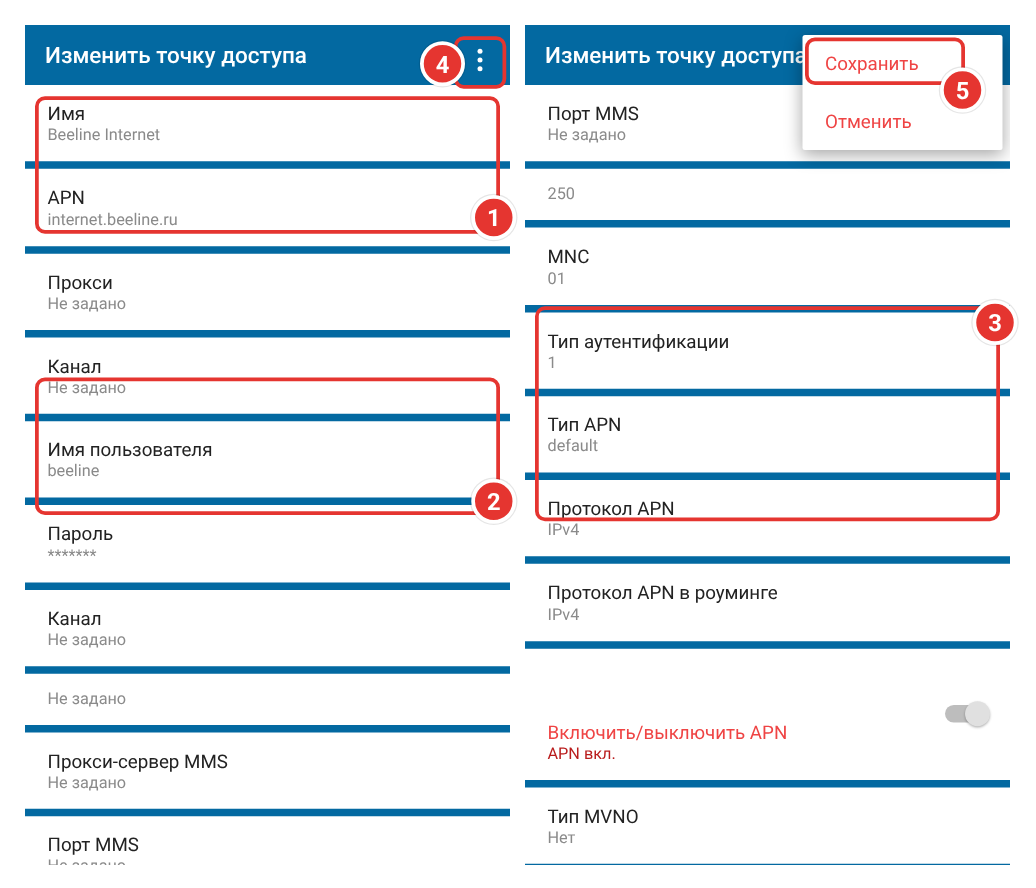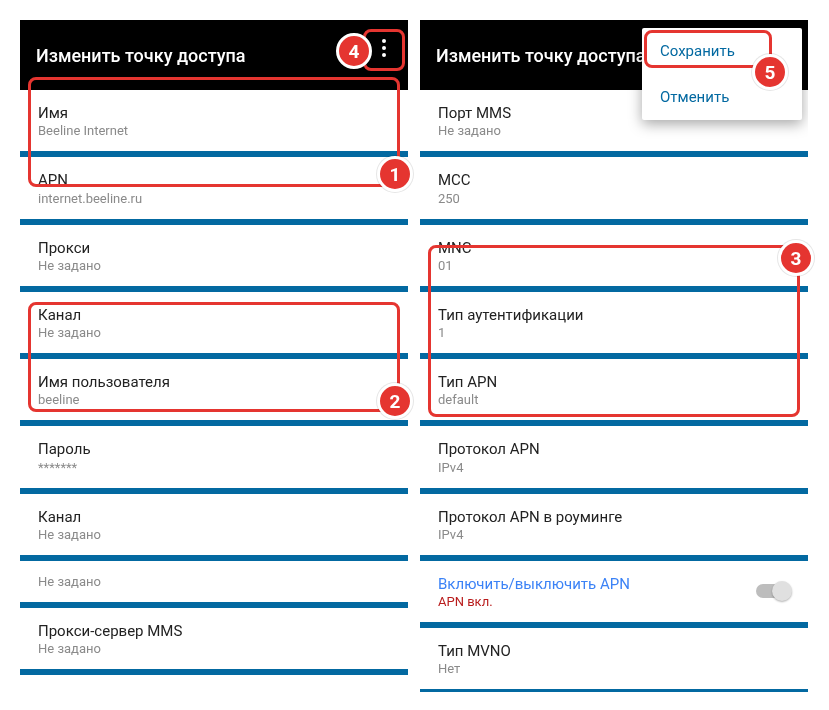--- a/index.html
+++ b/index.html
@@ -15,22 +15,22 @@
   position: absolute;
   top: 20px;
   width: 388px;
   height: 672px;
   background: #fff;
   overflow: hidden;
 }
 .phone-left { left: 20px; }
 .phone-right { left: 420px; }
 .topbar {
-  height: 70px;
-  background: #000000;
+  height: 48px;
+  background: #0369a1;
   color: #fff;
   display: flex;
   align-items: center;
   padding: 0 16px;
   position: relative;
   text-align: center;
 }
 .topbar-title {
   font-size: 18px;
   font-weight: 500;
@@ -62,21 +62,21 @@
 .label {
   font-size: 15px;
   color: #222;
   line-height: 1.35;
 }
 .value {
   font-size: 13px;
   color: #8a8a8a;
   margin-top: 0;
 }
-.row.disabled .label { color: #3b82f6; }
+.row.disabled .label { color: #ef4444; margin-top: 44px; }
 .row.disabled .value { color: #b91c1c; }
 .toggle-row {
   display: flex;
   align-items: center;
   justify-content: space-between;
 }
 .switch {
   width: 34px; height: 14px; background: #bdbdbd; border-radius: 10px; position: relative;
 }
 .switch::after {
@@ -90,21 +90,21 @@
   top: 8px;
   width: 160px;
   background: #fff;
   box-shadow: 0 4px 14px rgba(0,0,0,.35);
   border-radius: 2px;
   z-index: 5;
 }
 .popup-item {
   padding: 14px 18px;
   font-size: 15px;
-  color: #0369a1;
+  color: #ef4444;
   cursor: pointer;
 }
 
 .hl {
   position: absolute;
   border: 3px solid #e53530;
   border-radius: 8px;
   pointer-events: none;
   z-index: 10;
 }
@@ -186,21 +186,20 @@
 <div class="phone phone-right">
   <div class="topbar">
     <span class="topbar-title">Изменить точку доступа</span>
   </div>
   <div class="list">
     <div class="row">
       <div class="label">Порт MMS</div>
       <div class="value">Не задано</div>
     </div>
     <div class="row">
-      <div class="label">MCC</div>
       <div class="value">250</div>
     </div>
     <div class="row">
       <div class="label">MNC</div>
       <div class="value">01</div>
     </div>
     <div class="row">
       <div class="label">Тип аутентификации</div>
       <div class="value">1</div>
     </div>

